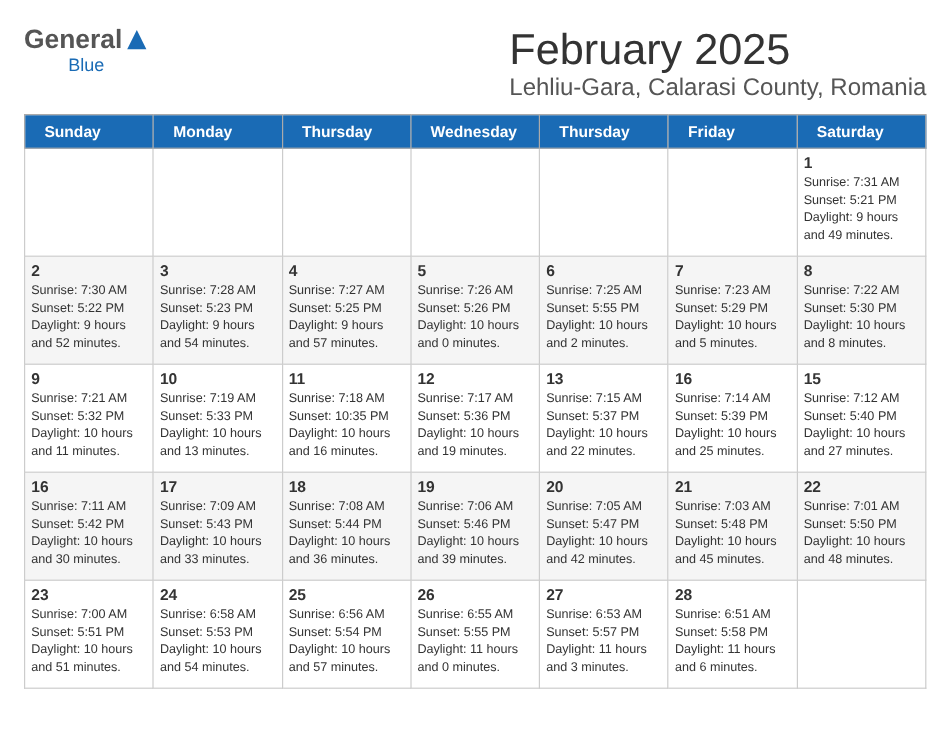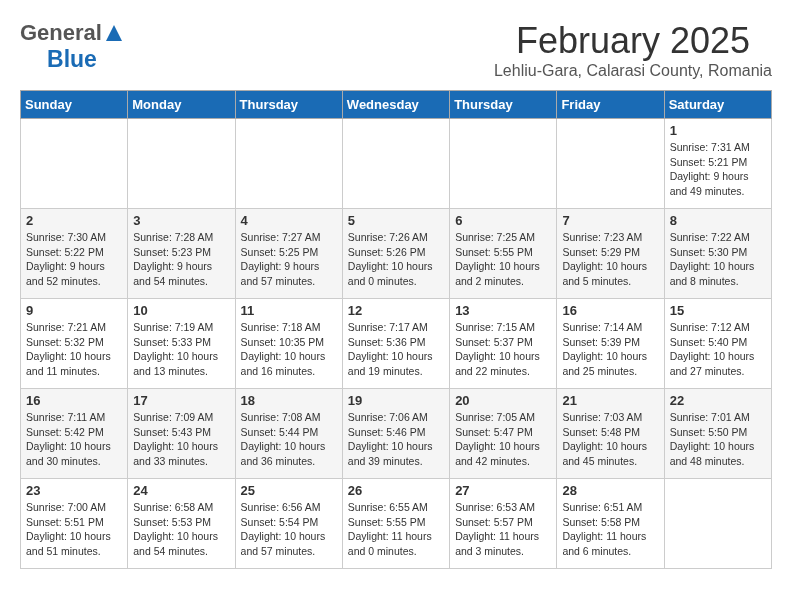--- a/index.html
+++ b/index.html
@@ -29,41 +29,41 @@
       align-items: center;
     }
     .logo-general { color: #555; }
     .logo-blue { color: #1a6bb5; }
     .logo-icon {
       width: 20px;
       height: 20px;
       margin-left: 2px;
     }
     .title-block {
-      text-align: center;
+      text-align: left;
     }
     .month-title {
       font-size: 36px;
       color: #333;
       font-weight: normal;
     }
     .location-title {
-      font-size: 16px;
+      font-size: 20px;
       color: #555;
     }
     table {
       width: 100%;
       border-collapse: collapse;
       table-layout: fixed;
     }
     thead tr th {
       background-color: #1a6bb5;
       color: #fff;
       font-size: 13px;
-      padding: 6px 4px;
+      padding: 6px 16px;
       text-align: left;
       border: 1px solid #aaa;
     }
     tbody tr td {
       vertical-align: top;
       border: 1px solid #ccc;
       padding: 4px 5px;
       height: 90px;
       font-size: 11px;
       color: #333;
@@ -91,21 +91,21 @@
 <body>
 
 <div class="header">
   <div class="logo">
     <div class="logo-text">
       <span class="logo-general">General</span>
       <svg class="logo-icon" viewBox="0 0 20 20">
         <polygon points="10,2 18,18 2,18" fill="#1a6bb5"></polygon>
       </svg>
     </div>
-    <div style="font-size:23px;font-weight:bold;">
+    <div style="font-size:15px;font-weight:normal;">
       <span class="logo-blue">Blue</span>
     </div>
   </div>
   <div class="title-block">
     <div class="month-title">February 2025</div>
     <div class="location-title">Lehliu-Gara, Calarasi County, Romania</div>
   </div>
 </div>
 
 <table>

